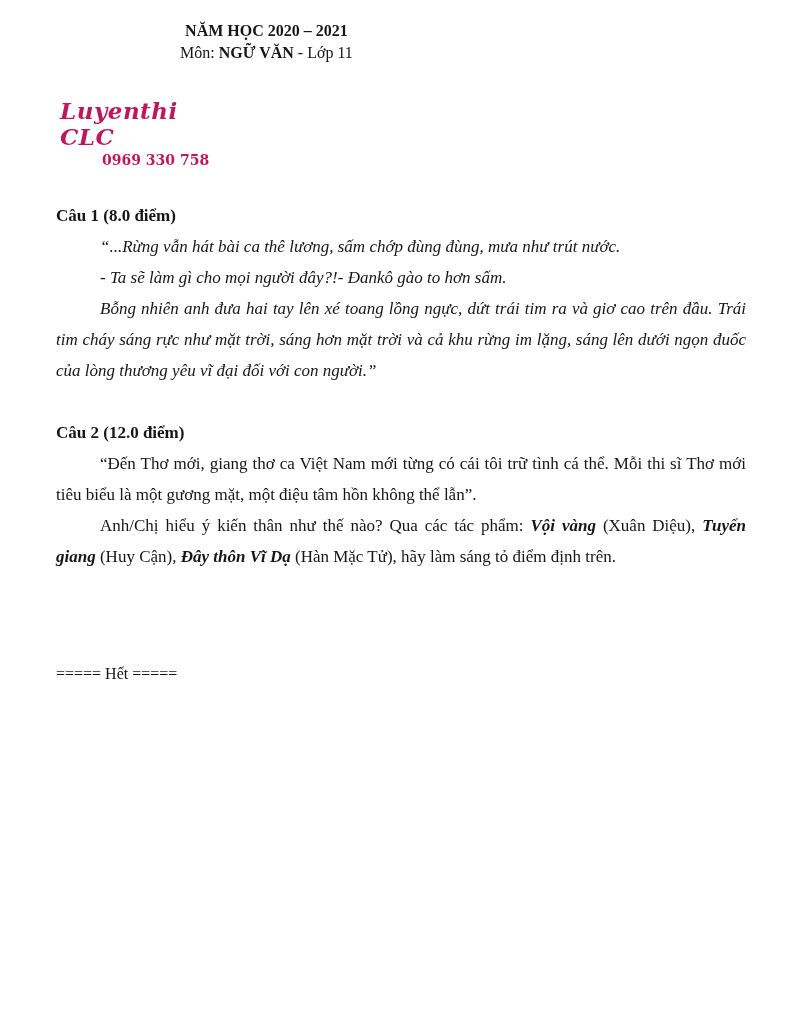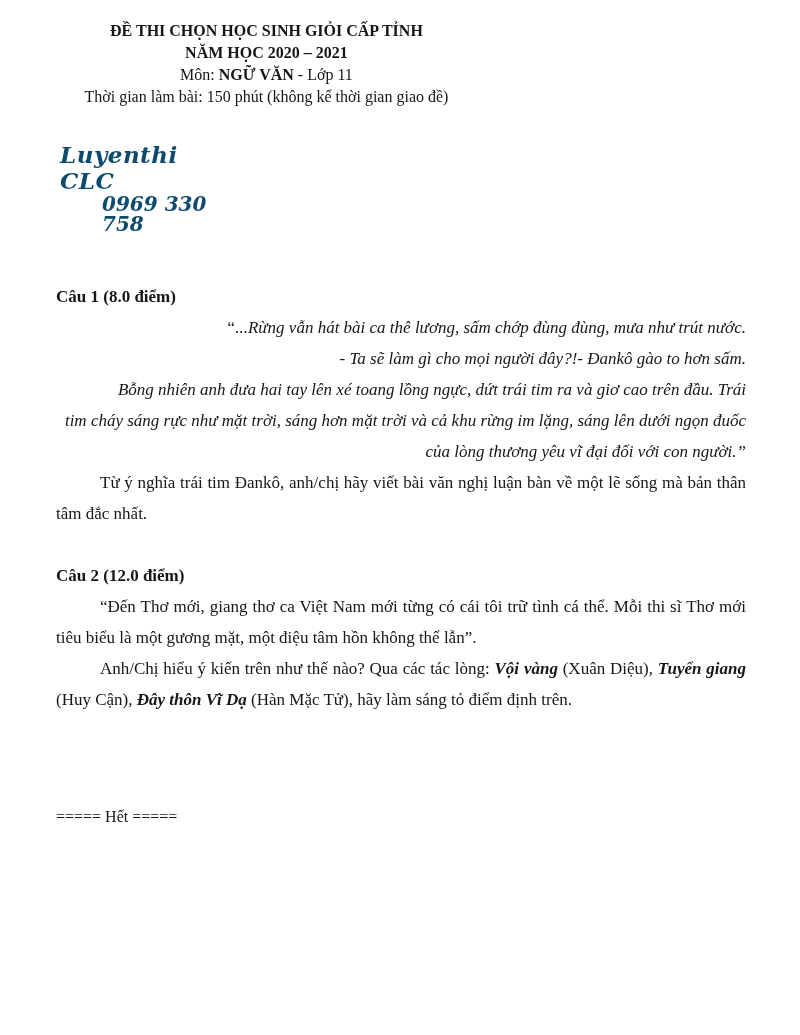--- a/index.html
+++ b/index.html
@@ -43,82 +43,78 @@
   .logo-brand {
     font-family: "DejaVu Serif", serif;
     font-size: 23px;
     font-weight: bold;
     font-style: italic;
     letter-spacing: 0.5px;
     line-height: 26px;
   }
   .logo-phone {
     font-family: "DejaVu Serif", serif;
-    font-size: 20px;
+    font-size: 14px;
     font-weight: bold;
-    font-style: italic;
     line-height: 20px;
     padding-left: 42px;
   }
   
   .doc-body {
-    margin-top: 47px;
+    margin-top: 30px;
     font-size: 17px;
     line-height: 31px;
   }
   .q-heading {
     font-weight: bold;
     margin: 0;
   }
   p { margin: 0; }
   .indent { text-indent: 44px; }
   .justify { text-align: justify; }
-  .italic { font-style: italic; text-align: right; }
+  .italic { font-style: italic; }
   .citation { text-align: right; }
   .work { font-weight: bold; font-style: italic; }
   .q2 { margin-top: 31px; }
   
   .footer {
     margin-top: 86px;
     text-align: left;
     font-size: 16px;
   }
 </style>
 </head>
 <body>
 
 <div class="page">
 
   <div class="header">
     <div class="h-right">
-      <div class="bold">ĐỀ THI CHỌN HỌC SINH GIỎI CẤP TỈNH</div>
       <div class="bold">NĂM HỌC 2020 – 2021</div>
       <div><span>Môn: </span><span class="bold">NGỮ VĂN</span><span> - Lớp 11</span></div>
-      <div>Thời gian làm bài: 150 phút (không kể thời gian giao đề)</div>
     </div>
   </div>
 
-  <div class="logo" style="color:#0c4a6e;">
+  <div class="logo" style="color:#be185d;">
     <div class="logo-brand">Luyenthi CLC</div>
     <div class="logo-phone">0969 330 758</div>
   </div>
 
   <div class="doc-body">
 
     <div>
       <p class="q-heading">Câu 1 (8.0 điểm)</p>
       <p class="indent italic">“...Rừng vẫn hát bài ca thê lương, sấm chớp đùng đùng, mưa như trút nước.</p>
       <p class="indent italic">- Ta sẽ làm gì cho mọi người đây?!- Đankô gào to hơn sấm.</p>
       <p class="indent italic justify">Bỗng nhiên anh đưa hai tay lên xé toang lồng ngực, dứt trái tim ra và giơ cao trên đầu. Trái tim cháy sáng rực như mặt trời, sáng hơn mặt trời và cả khu rừng im lặng, sáng lên dưới ngọn đuốc của lòng thương yêu vĩ đại đối với con người.”</p>
-      <p class="indent justify">Từ ý nghĩa trái tim Đankô, anh/chị hãy viết bài văn nghị luận bàn về một lẽ sống mà bản thân tâm đắc nhất.</p>
     </div>
 
     <div class="q2">
       <p class="q-heading">Câu 2 (12.0 điểm)</p>
       <p class="indent justify">“Đến Thơ mới, giang thơ ca Việt Nam mới từng có cái tôi trữ tình cá thể. Mỗi thi sĩ Thơ mới tiêu biểu là một gương mặt, một điệu tâm hồn không thể lẫn”.</p>
-      <p class="indent justify"><span>Anh/Chị hiểu ý kiến trên như thế nào? Qua các tác lòng: </span><span class="work">Vội vàng</span><span> (Xuân Diệu), </span><span class="work">Tuyển giang</span><span> (Huy Cận), </span><span class="work">Đây thôn Vĩ Dạ</span><span> (Hàn Mặc Tử), hãy làm sáng tỏ điểm định trên.</span></p>
+      <p class="indent justify"><span>Anh/Chị hiểu ý kiến thân như thế nào? Qua các tác phẩm: </span><span class="work">Vội vàng</span><span> (Xuân Diệu), </span><span class="work">Tuyển giang</span><span> (Huy Cận), </span><span class="work">Đây thôn Vĩ Dạ</span><span> (Hàn Mặc Tử), hãy làm sáng tỏ điểm định trên.</span></p>
     </div>
 
     <div class="footer">===== Hết =====</div>
 
   </div>
 
 </div>
 
 </body></html>

